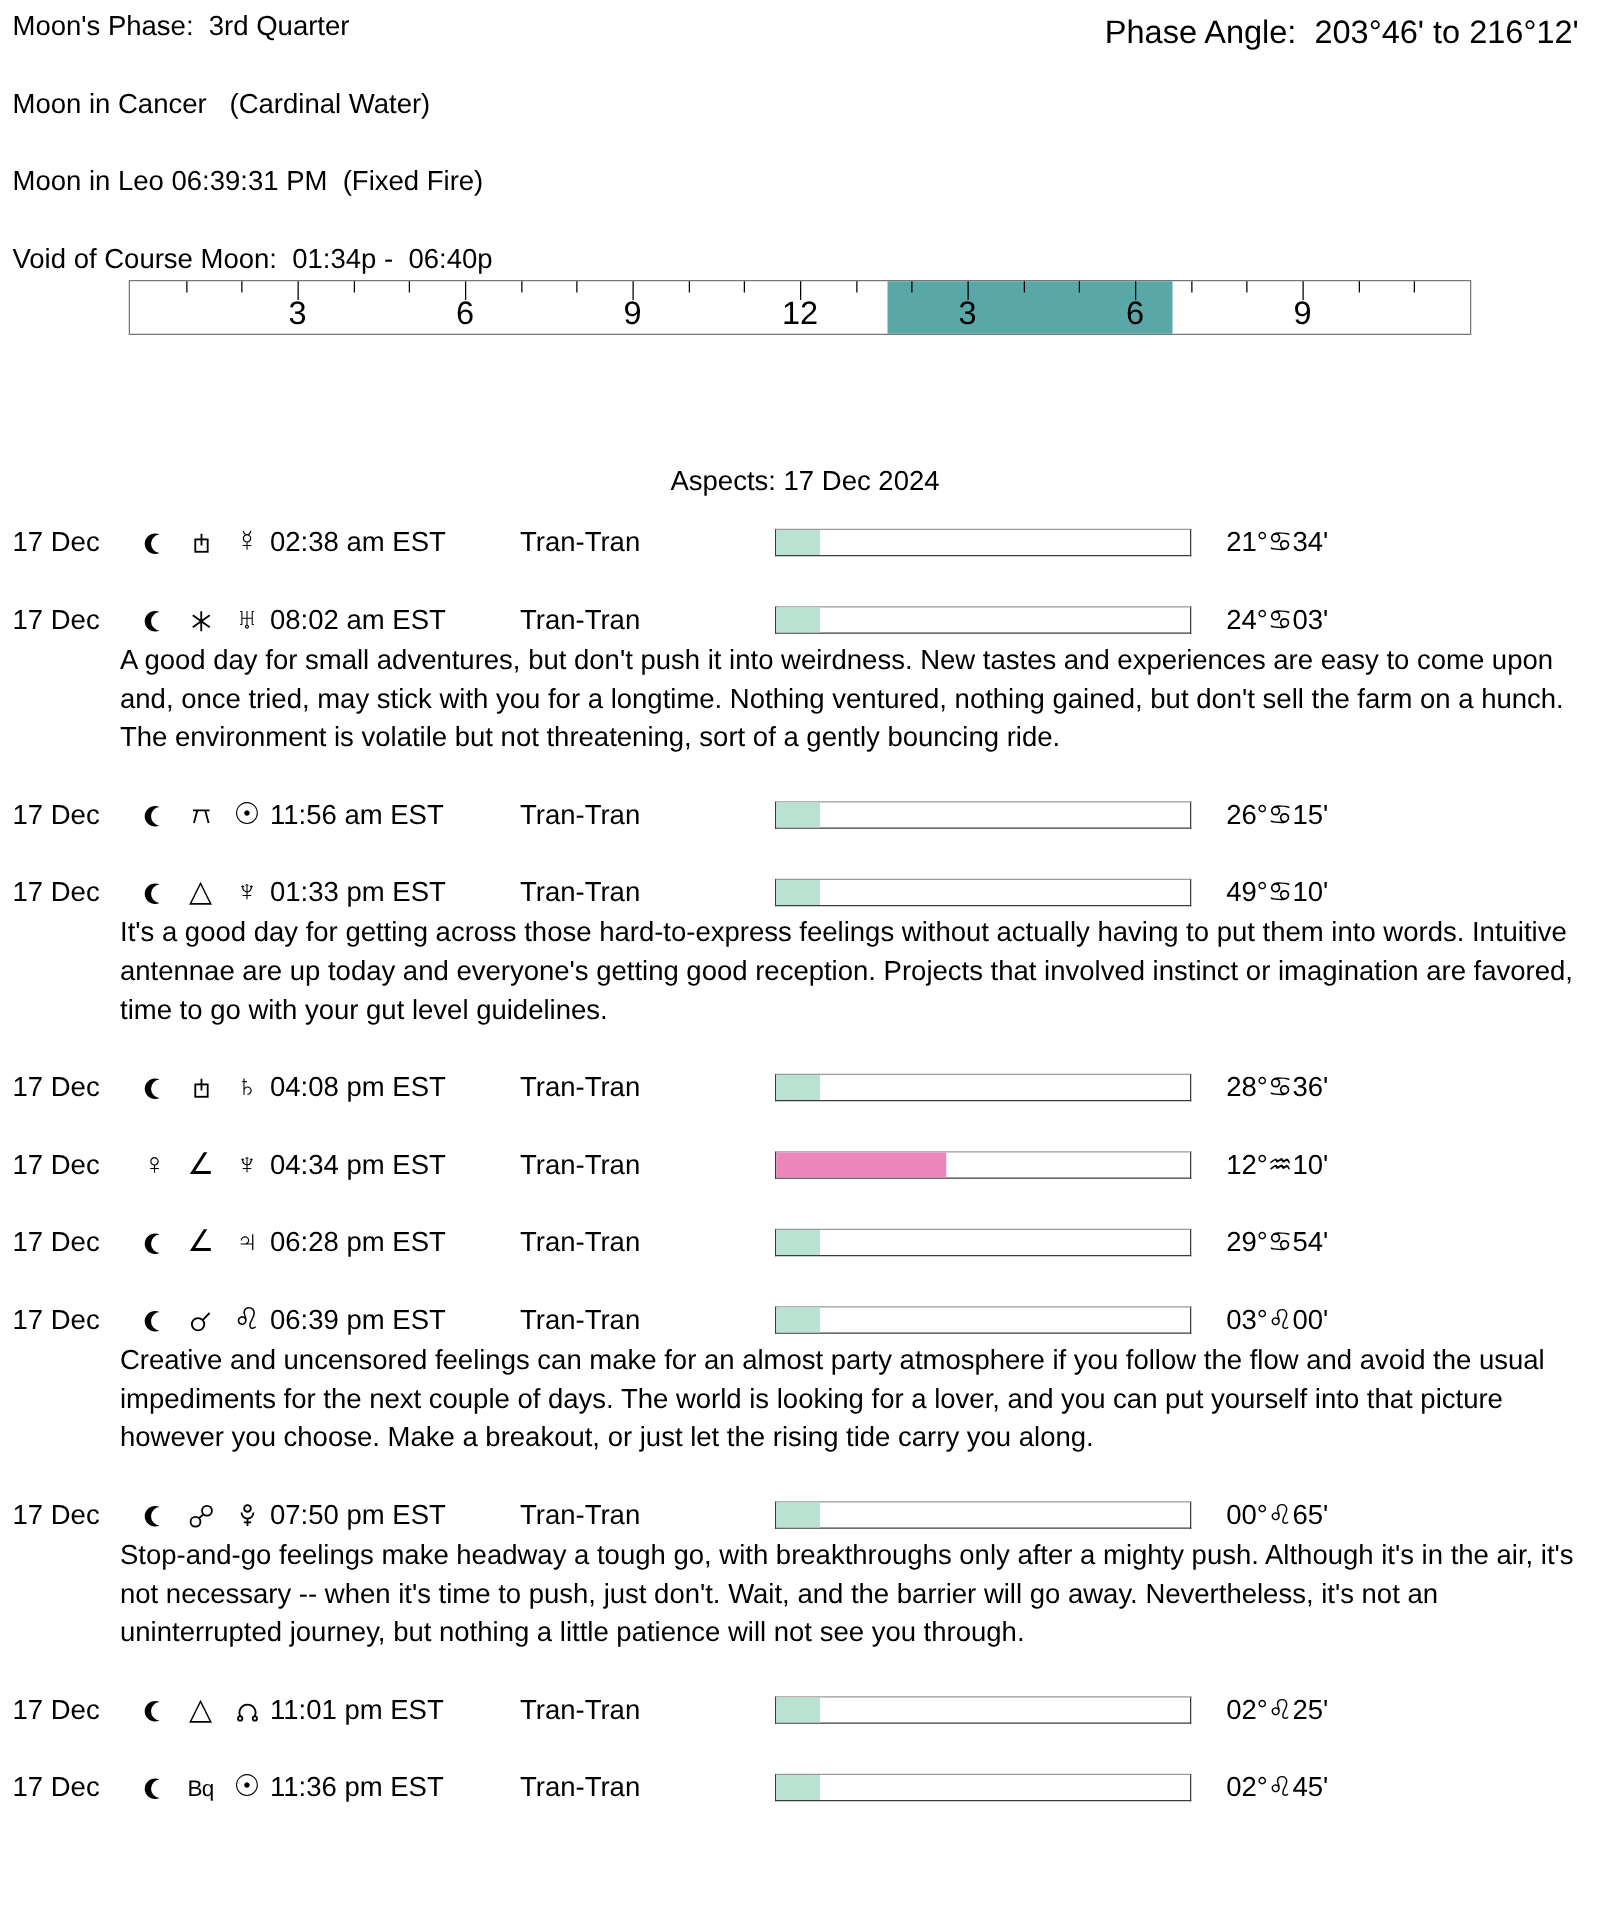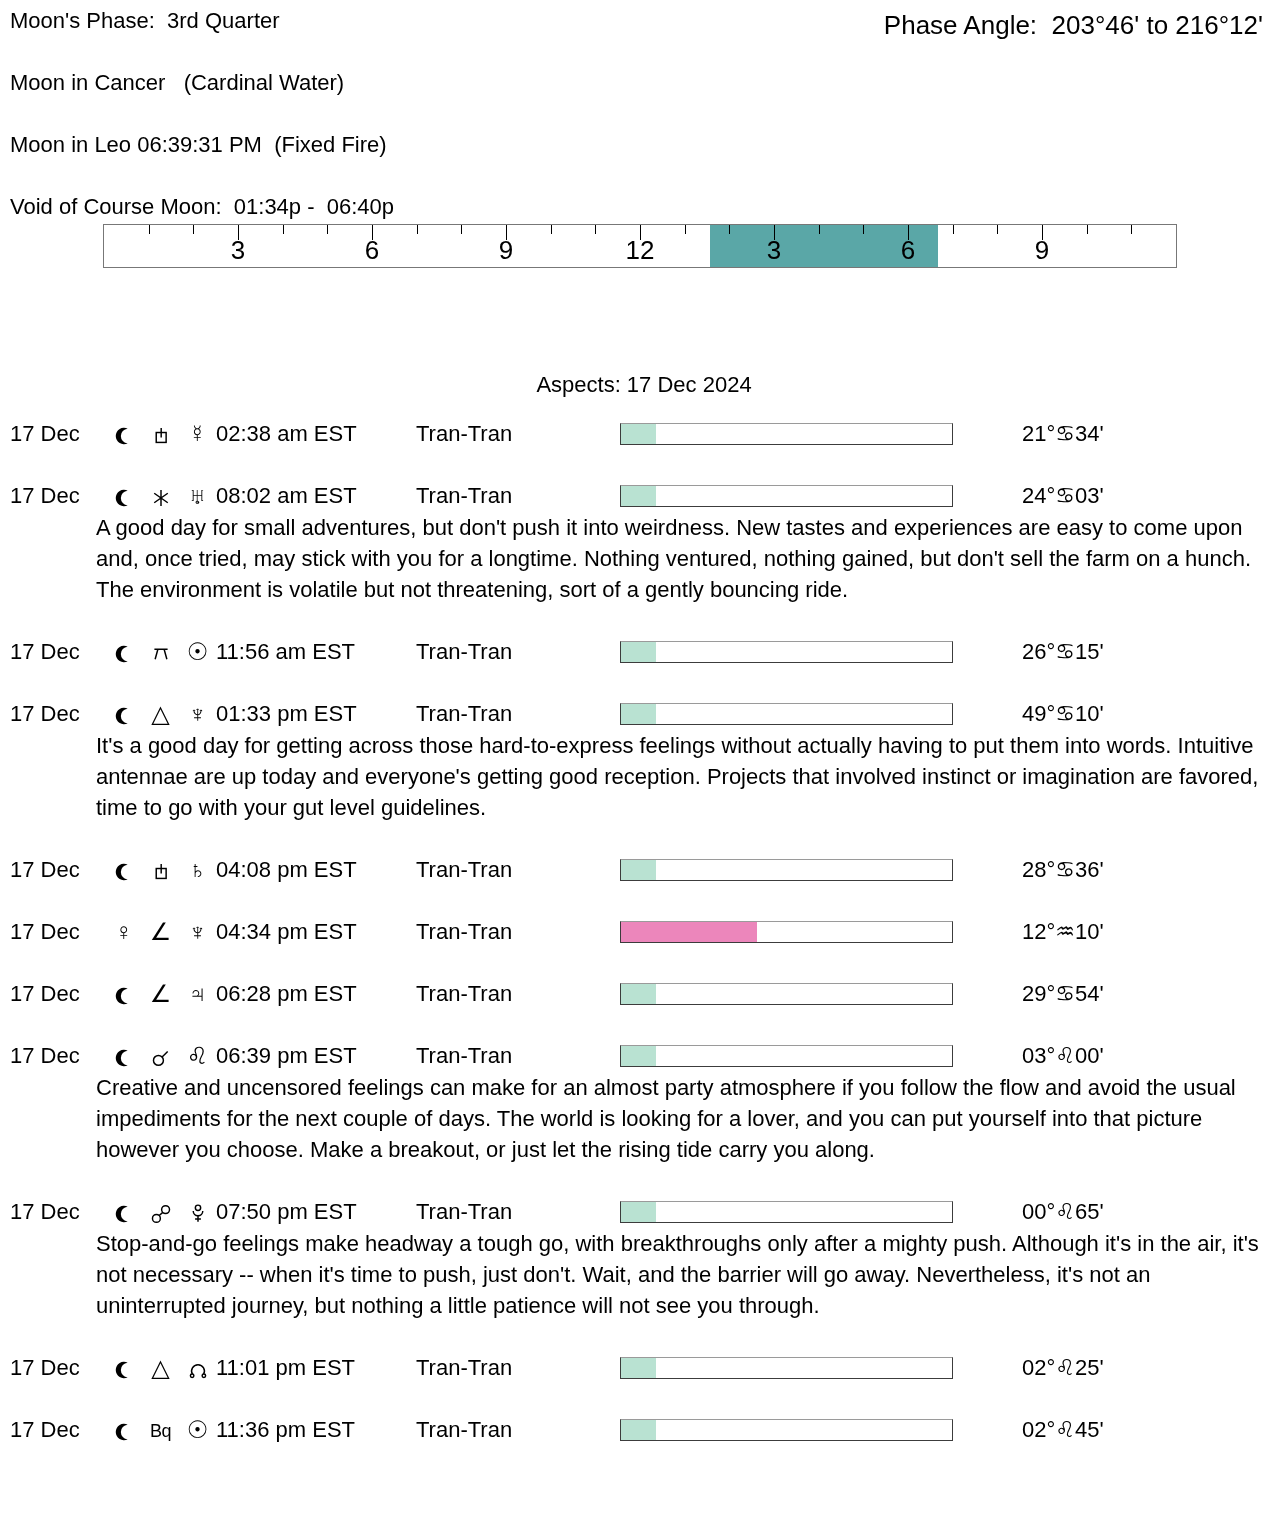--- a/index.html
+++ b/index.html
@@ -24,21 +24,21 @@
   #aspect-list .arow:first-child{margin-top:21px}
   .c-date{width:95px}
   .sym{width:37px;text-align:center;font-size:24px;line-height:30px}
   .sym svg{vertical-align:middle}
   .st{fill:none;stroke:#000;stroke-width:1.6;stroke-linecap:butt}
   .bq{font-size:18px;letter-spacing:-0.5px}
   .c-time{width:200px}
   .c-type{width:204px}
   .bar{position:relative;width:333px;height:22px;box-sizing:border-box;border:1px solid #3c3c3c;border-top-color:#9a9a9a;background:#fff}
   .bar-fill{position:absolute;left:0;top:0;bottom:0}
-  .c-pos{margin-left:69px;white-space:pre}
+  .c-pos{margin-left:28px;white-space:pre}
   .interp{margin:1px 0 0 96px;width:1165px;line-height:31px}
 </style>
 </head>
 <body>
 
 <div class="hl1">
   <span class="pre">Moon's Phase:  3rd Quarter</span>
   <span class="pre phase-angle">Phase Angle:  203°46' to 216°12'</span>
 </div>
 <div class="hline">

